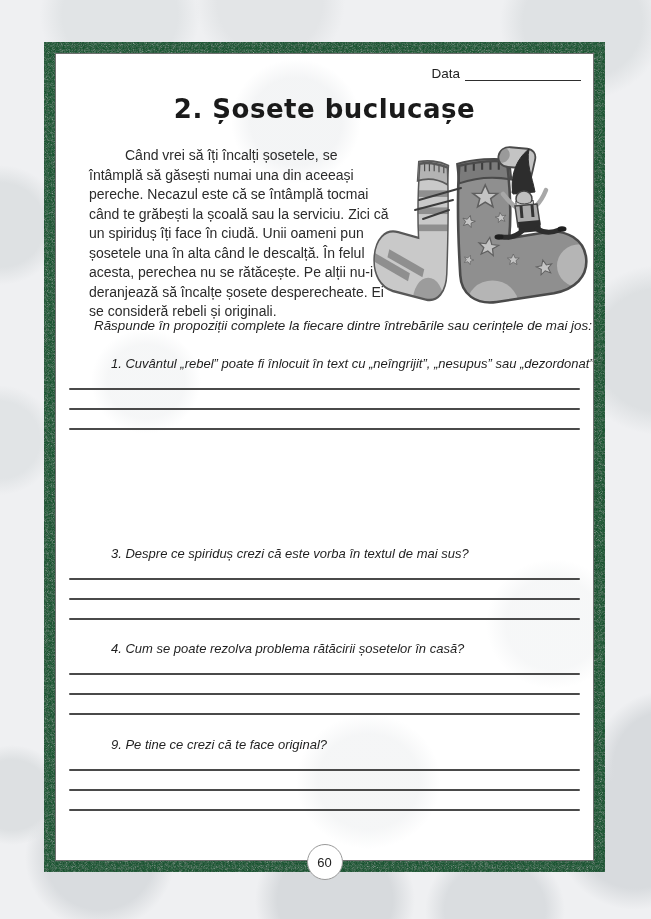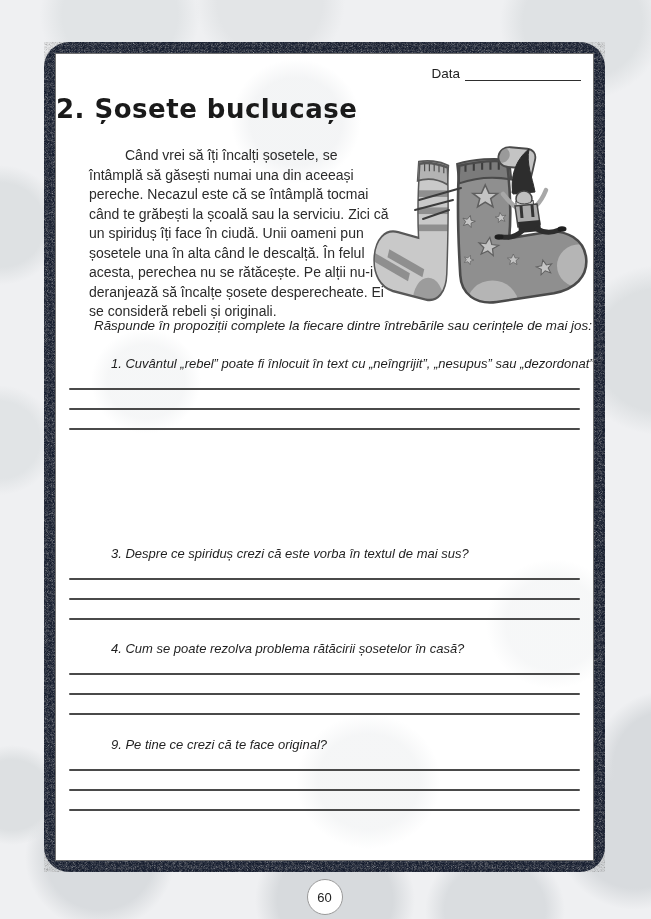--- a/index.html
+++ b/index.html
@@ -8,36 +8,36 @@
     position:relative; overflow:hidden;
     background:#eff0f2;
     font-family:"Liberation Sans", sans-serif;
     color:#2c2c2c;
   }
   .blob { position:absolute; border-radius:50%; }
 
   
   .frame {
     position:absolute; left:44px; top:42px; width:561px; height:830px;
-    background:#0f172a; overflow:visible;border-radius:25px;
+    background:#14532d; overflow:visible;
   }
   .frame-noise { position:absolute; left:0; top:0; width:100%; height:100%; display:block; }
   .page {
     position:absolute; left:11px; top:11px; right:11px; bottom:11px;
     background:#ffffff; border:1px solid #6f6f6f; overflow:hidden;
   }
   .page-blob { position:absolute; border-radius:50%; }
 
   
   .data-row { position:absolute; top:10px; right:12px; display:flex; align-items:flex-end; }
   .data-label { font-size:13.5px; color:#222; padding-right:5px; }
   .data-line { width:116px; border-bottom:1.6px solid #2e2e2e; height:17px; }
 
   .title {
-    position:absolute; top:40px; left:0; right:0; 
+    position:absolute; top:40px; left:0; right:0; text-align:center;
     font-family:"DejaVu Sans", sans-serif;
     font-weight:bold; font-size:26px; letter-spacing:0.5px; color:#1a1a1a;
   }
 
   .paragraph {
     position:absolute; left:13px; top:92px; width:302px;
     font-size:14px; line-height:19.5px; color:#2b2b2b;
     text-indent:36px; text-align:left;margin-left:20px;
   }
 
@@ -51,21 +51,21 @@
   .q-block { position:absolute; left:13px; width:511px; }
   .q1 { top:302px; } .q2 { top:395px; } .q3 { top:492px; } .q4 { top:587px; } .q5 { top:683px; }
   .q-text {
     font-style:italic; font-size:13px; color:#1f1f1f;
     padding-left:42px; height:16px; white-space:nowrap;
   }
   .ans-line { height:2px; background:#4a4a4a; margin-top:18px; border-radius:1px; }
   .ans-line.first { margin-top:16px; }
 
   .page-num-badge {
-    position:absolute; left:50%; top:837px; transform:translateX(-50%);
+    position:absolute; left:50%; top:802px; transform:translateX(-50%);
     width:36px; height:36px; border-radius:50%;
     background:#ffffff; border:1px solid #9a9a9a;
     display:flex; align-items:center; justify-content:center;
     font-size:13px; color:#222;
   }
 </style>
 </head>
 <body>
 
 <div>

